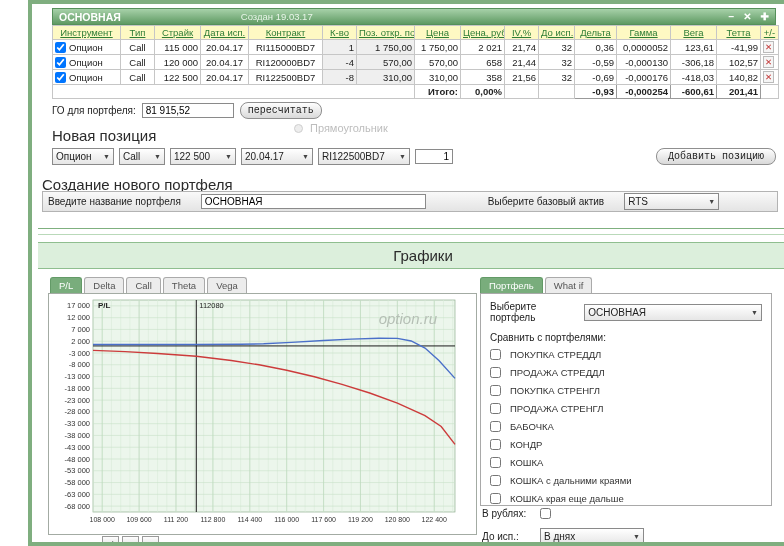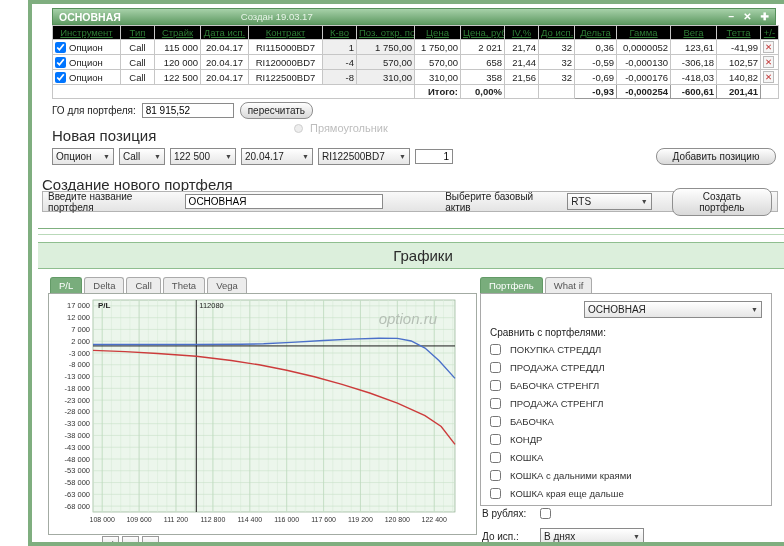--- a/index.html
+++ b/index.html
@@ -10,34 +10,34 @@
   
   .window{position:absolute;left:20px;top:4px;width:724px;}
   .titlebar{height:17px;background:linear-gradient(#a7d1a9,#5f9a63);border:1px solid #55905a;display:flex;align-items:center;padding:0 6px;}
   .titlebar .title{color:#fff;font-weight:bold;font-size:10.5px;}
   .titlebar .created{color:#e8f5e8;font-size:9.5px;margin-left:120px;}
   .titlebar .controls{margin-left:auto;display:flex;gap:9px;color:#fff;font-size:10px;font-weight:bold;}
   .wbtn{cursor:pointer;}
 
   table.positions{border-collapse:collapse;width:724px;table-layout:fixed;}
   .positions th,.positions td{border:1px solid #c6c6c6;font-size:9.5px;padding:0 2px;white-space:nowrap;overflow:hidden;height:14px;line-height:13px;color:#222;}
-  .positions th{font-weight:normal;text-align:center;background:#000000;}
+  .positions th{font-weight:normal;text-align:center;background:#fef9c3;}
   .hlink{color:#2e7d36;text-decoration:underline;cursor:pointer;}
   .positions td.num{text-align:right;}
   .positions td.c-type,.positions td.c-exp_date,.positions td.c-contract{text-align:center;}
   .positions td.c-qty,.positions td.c-pos_open{background:#efefef;}
   .positions td.c-instr input{width:11px;height:11px;margin:0 3px 0 0;vertical-align:middle;}
   tr.totals td{font-weight:bold;}
   tr.totals td.g{border-color:#999;}
   .delx{color:#c23434;font-size:8.5px;border:1px solid #bbb;background:#f5f5f5;padding:0 1px;cursor:pointer;}
 
   .margin-row{margin-top:3px;display:flex;align-items:center;gap:6px;font-size:10px;color:#222;}
   .margin-row input{width:92px;height:15px;border:1px solid #8a8a8a;font-size:10px;padding:0 3px;font-family:inherit;}
 
-  .btn{display:inline-block;border:1px solid #8f8f8f;background:linear-gradient(#fefefe,#d9d9d9);font-size:10px;color:#222;padding:2px 7px;border-radius:8px;cursor:pointer;font-family:Liberation Sans, sans-serif;line-height:11px;}
+  .btn{display:inline-block;border:1px solid #8f8f8f;background:linear-gradient(#fefefe,#d9d9d9);font-size:10px;color:#222;padding:2px 7px;border-radius:8px;cursor:pointer;font-family:Liberation Mono, monospace;line-height:11px;}
 
   .sec-heading{font-size:15px;color:#2b2b2b;margin-top:8px;}
   .newpos-row{display:flex;align-items:center;gap:5px;margin-top:4px;}
   .select{display:inline-flex;align-items:center;justify-content:space-between;border:1px solid #8a8a8a;background:linear-gradient(#ffffff,#e6e6e6);font-size:10px;height:17px;padding:0 3px;color:#222;cursor:pointer;}
   .select>span:first-child{overflow:hidden;white-space:nowrap;}
   .arr{font-size:7px;color:#444;margin-left:4px;}
   .w62{width:62px;} .w46{width:46px;} .w66{width:66px;} .w72{width:72px;} .w92s{width:92px;} .w95{width:95px;} .w92{width:104px;}
   .qty{width:38px;height:15px;border:1px solid #8a8a8a;font-size:10px;text-align:right;padding:0 3px;font-family:inherit;}
   .addpos{margin-left:auto;width:120px;text-align:center;}
 
@@ -245,21 +245,20 @@
   <div class="sec-heading pc-heading">Создание нового портфеля</div>
 
   <div class="pc-bar">
     <span class="lbl">Введите название портфеля</span>
     <input class="name-input" value="ОСНОВНАЯ" style="">
     <span class="lbl asset-lbl">Выберите базовый актив</span>
     <div class="select w95">
         <span>RTS</span>
         <span class="arr">▼</span>
       </div>
-    <button class="btn">Создать портфель</button>
   </div>
 
   <div class="hr1"></div>
   <div class="hr2"></div>
   <div class="band"><span>Графики</span></div>
 
   <div class="tabs tabs-left" id="chart-tabs">
       <div class="tab active">P/L</div>
       <div class="tab">Delta</div>
       <div class="tab">Call</div>
@@ -379,38 +378,39 @@
       <button class="pgbtn">«</button>
       <button class="pgbtn">»</button>
     </div>
 
   <div class="tabs tabs-right" id="right-tabs">
       <div class="tab active">Портфель</div>
       <div class="tab">What if</div>
     </div>
   <div class="right-box">
     <div class="prow">
+      <span class="lbl">Выберите портфель</span>
       <div class="select">
           <span>ОСНОВНАЯ</span>
           <span class="arr">▼</span>
         </div>
     </div>
     <div class="cmp-title">Сравнить с портфелями:</div>
     <div id="compare-list">
         <div class="cmp-row">
           <input type="checkbox" style="">
           <span class="cmp-lbl">ПОКУПКА СТРЕДДЛ</span>
         </div>
         <div class="cmp-row">
           <input type="checkbox" style="">
           <span class="cmp-lbl">ПРОДАЖА СТРЕДДЛ</span>
         </div>
         <div class="cmp-row">
           <input type="checkbox" style="">
-          <span class="cmp-lbl">БАБОЧКА СТРЕНГЛ</span>
+          <span class="cmp-lbl">ПОКУПКА СТРЕНГЛ</span>
         </div>
         <div class="cmp-row">
           <input type="checkbox" style="">
           <span class="cmp-lbl">ПРОДАЖА СТРЕНГЛ</span>
         </div>
         <div class="cmp-row">
           <input type="checkbox" style="">
           <span class="cmp-lbl">БАБОЧКА</span>
         </div>
         <div class="cmp-row">

